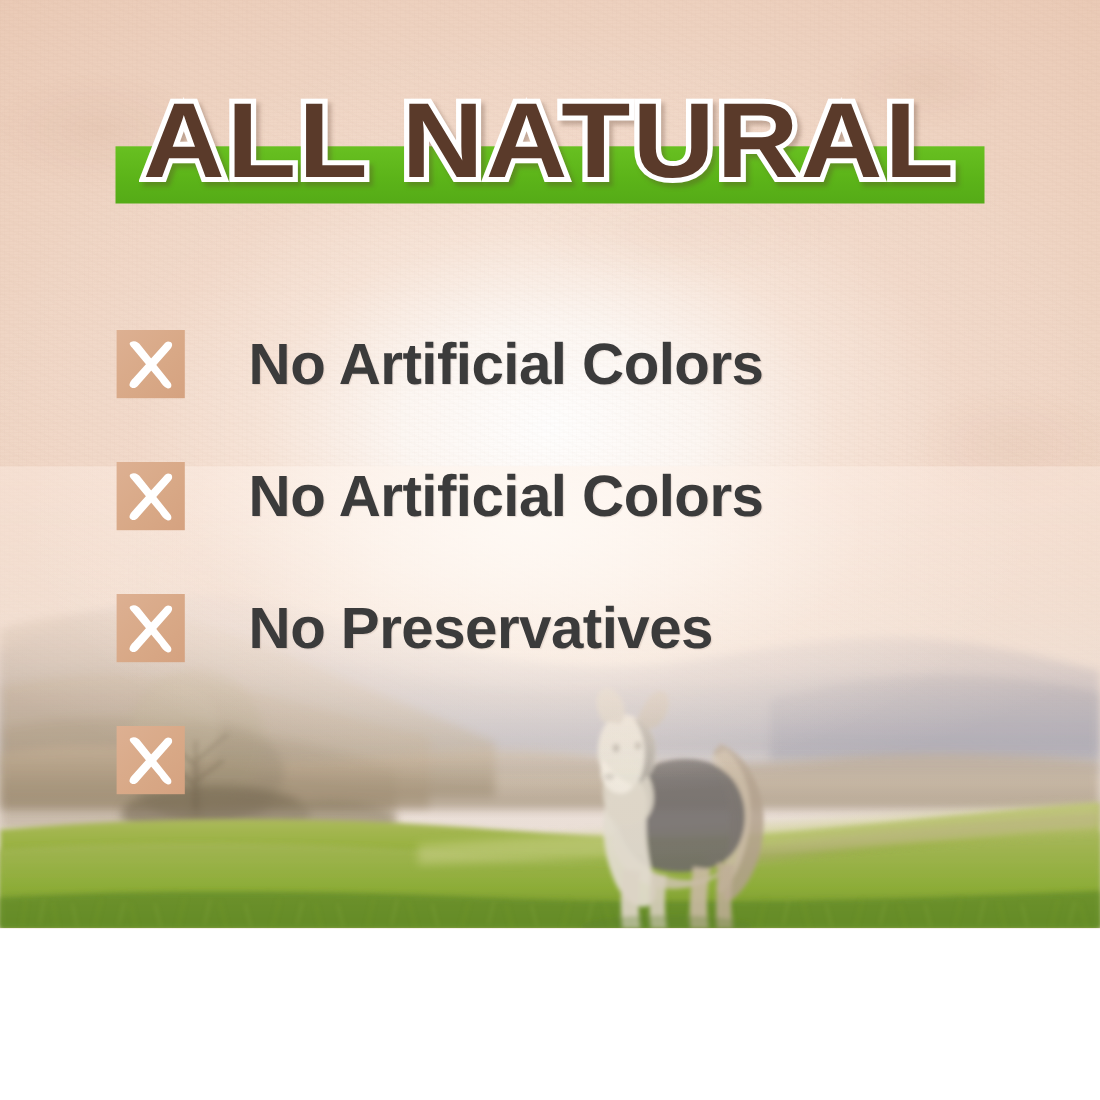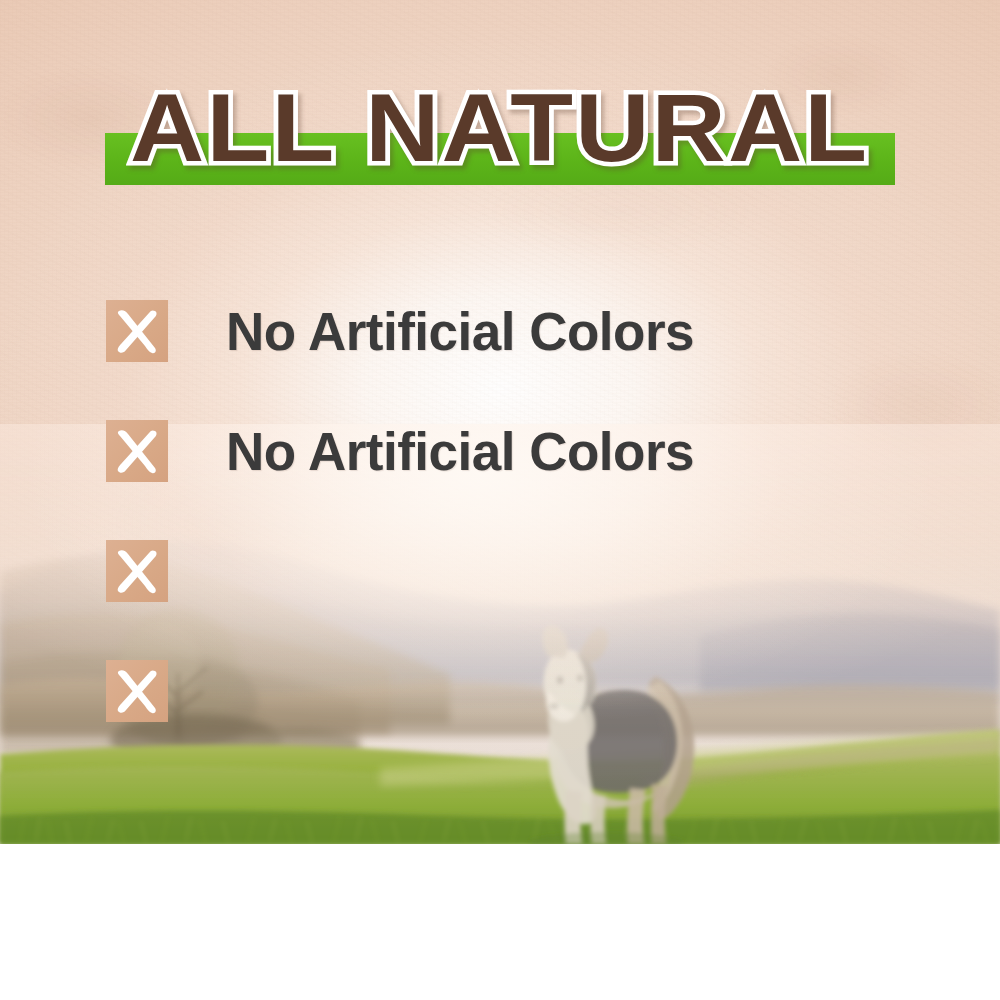--- a/index.html
+++ b/index.html
@@ -439,20 +439,21 @@
       <div class="feature-label">No Artificial Colors</div>
     </div>
 
     <div class="feature-row">
       <div class="xbox">
         <svg viewBox="0 0 62 62" xmlns="http://www.w3.org/2000/svg" aria-hidden="true">
           <path d="M13,11 C16,9 20,11 22,14 L49,48 C51,51 49,54 46,53 C43,52 41,49 39,46 L14,16 C12,14 11,12 13,11 Z" fill="#ffffff"></path>
           <path d="M49,11 C51,12 51,15 49,17 L20,50 C18,53 14,54 12,51 C11,49 13,46 15,44 L43,13 C45,10 47,10 49,11 Z" fill="#ffffff"></path>
         </svg>
       </div>
+      <div class="feature-label">No Preservatives</div>
     </div>
 
     <div class="feature-row">
       <div class="xbox">
         <svg viewBox="0 0 62 62" xmlns="http://www.w3.org/2000/svg" aria-hidden="true">
           <path d="M13,11 C16,9 20,11 22,14 L49,48 C51,51 49,54 46,53 C43,52 41,49 39,46 L14,16 C12,14 11,12 13,11 Z" fill="#ffffff"></path>
           <path d="M49,11 C51,12 51,15 49,17 L20,50 C18,53 14,54 12,51 C11,49 13,46 15,44 L43,13 C45,10 47,10 49,11 Z" fill="#ffffff"></path>
         </svg>
       </div>
     </div>

